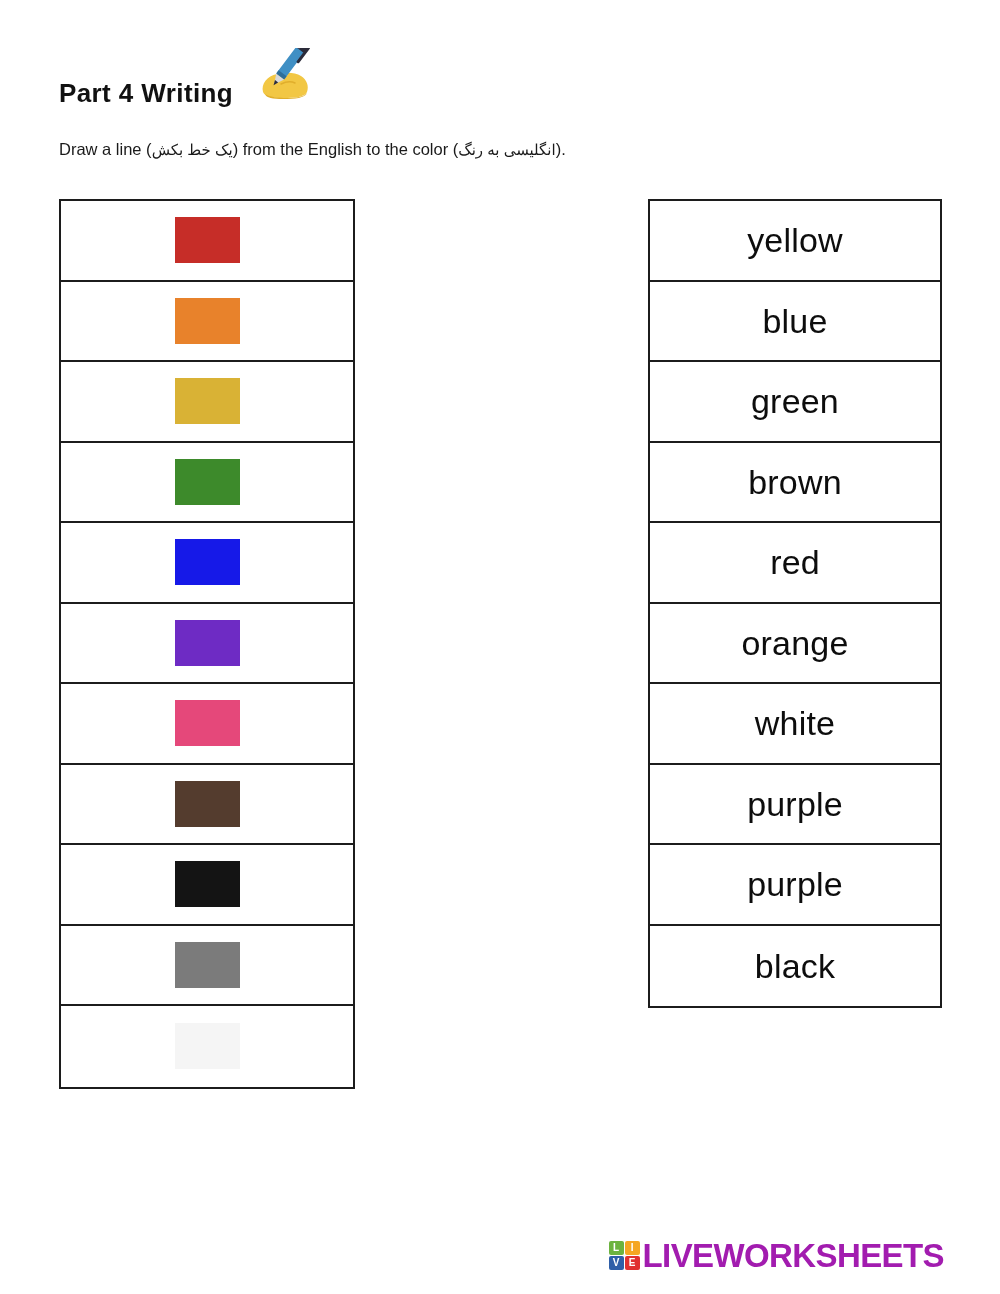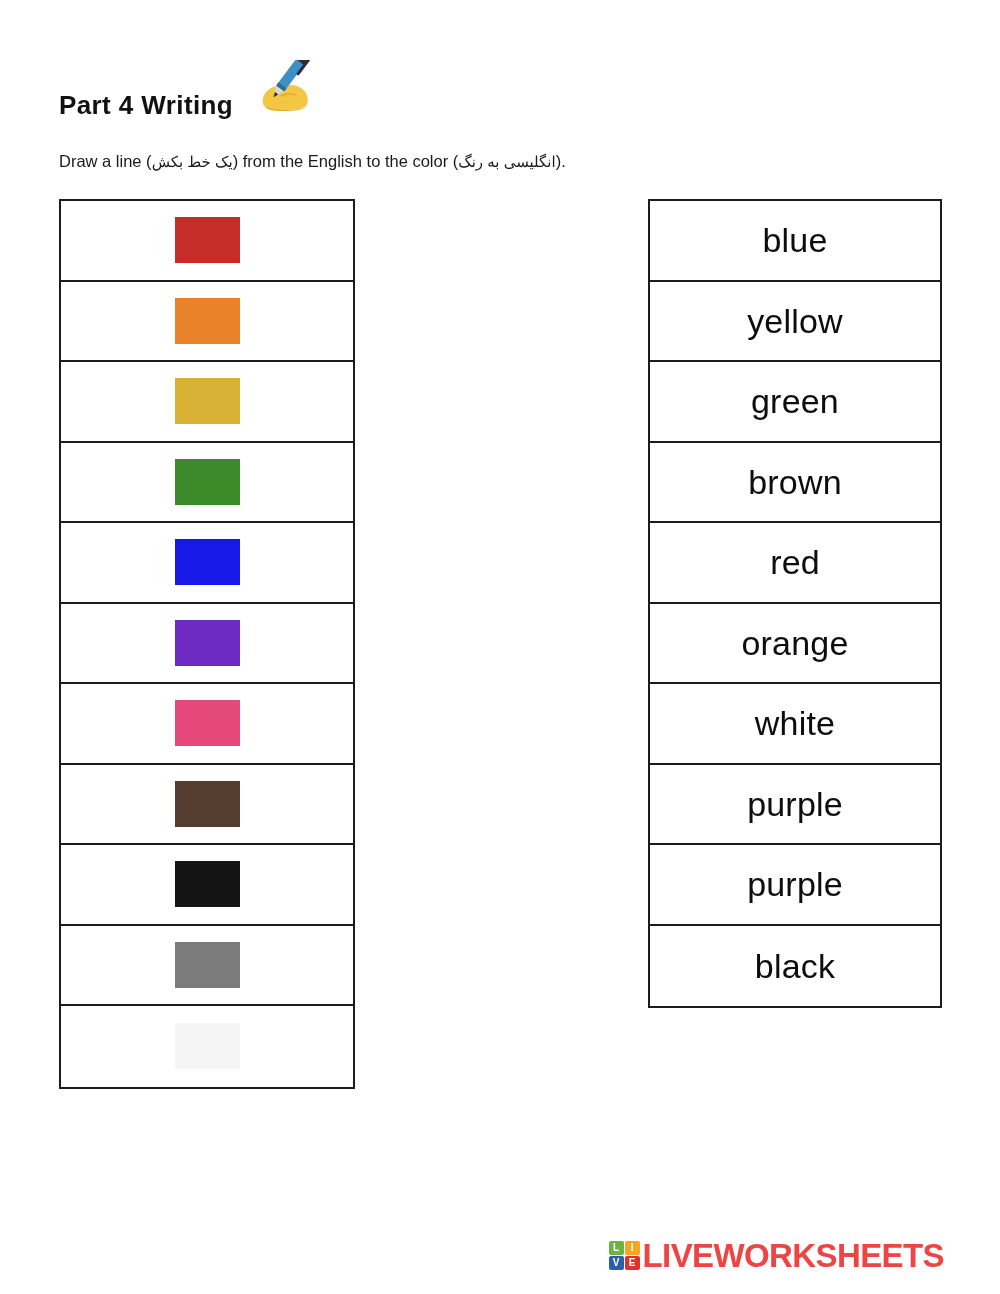--- a/index.html
+++ b/index.html
@@ -13,21 +13,21 @@
     font-family: "Liberation Sans", sans-serif;
     color: #1a1a1a;
     position: relative;
     overflow: hidden;
   }
 
   
   .header {
     position: absolute;
     left: 59px;
-    top: 60px;
+    top: 48px;
     width: 900px;
   }
   .title-row {
     display: flex;
     align-items: flex-end;
     height: 62px;
   }
   .page-title {
     font-size: 26px;
     font-weight: bold;
@@ -199,24 +199,24 @@
     <div class="cell">
         <span class="swatch" style="background: rgb(123, 123, 123);"></span>
       </div>
     <div class="cell">
         <span class="swatch" style="background: rgb(245, 245, 245);"></span>
       </div>
   </div>
 
   <div class="col-words">
     <div class="cell">
+        <span class="word">yellow</span>
+      </div>
+    <div class="cell">
         <span class="word">blue</span>
-      </div>
-    <div class="cell">
-        <span class="word">yellow</span>
       </div>
     <div class="cell">
         <span class="word">green</span>
       </div>
     <div class="cell">
         <span class="word">brown</span>
       </div>
     <div class="cell">
         <span class="word">red</span>
       </div>
@@ -239,14 +239,14 @@
 
 </div>
 
 <div class="footer-logo">
   <div class="logo-badge">
     <span style="background: rgb(108, 179, 63);">L</span>
     <span style="background: rgb(245, 166, 35);">I</span>
     <span style="background: rgb(47, 95, 168);">V</span>
     <span style="background: rgb(224, 49, 49);">E</span>
   </div>
-  <div class="logo-wordmark" style="color: #ef4444;">LIVEWORKSHEETS</div>
+  <div class="logo-wordmark" style="color: #a21caf;">LIVEWORKSHEETS</div>
 </div>
 
 </body></html>

